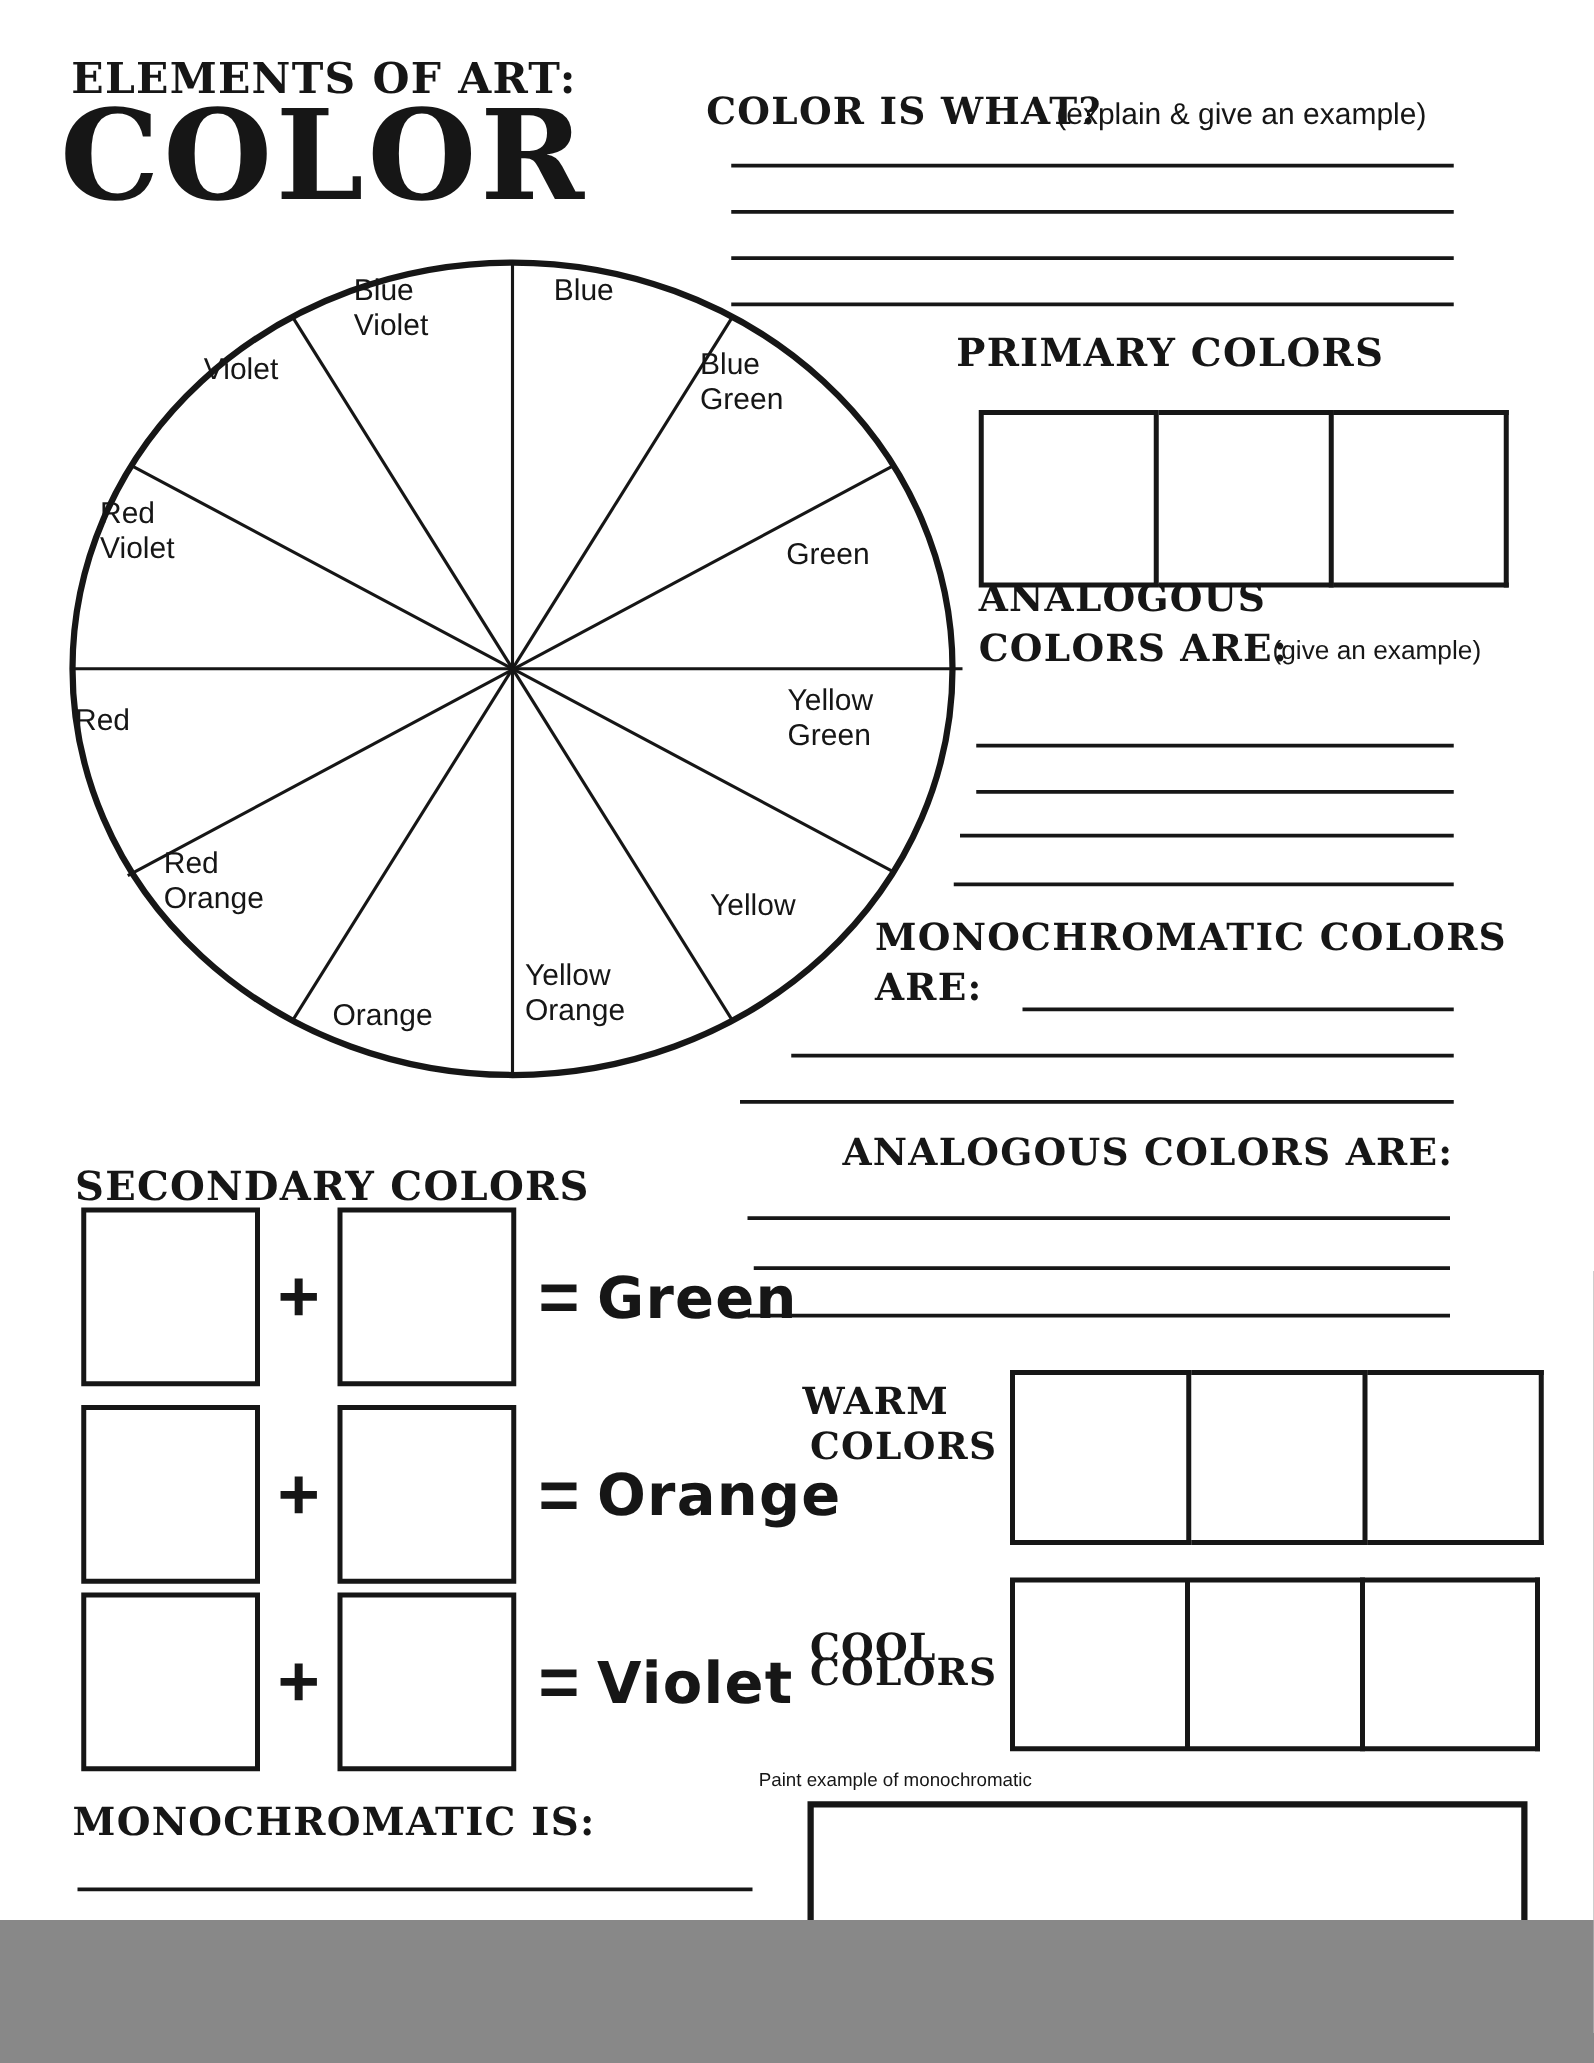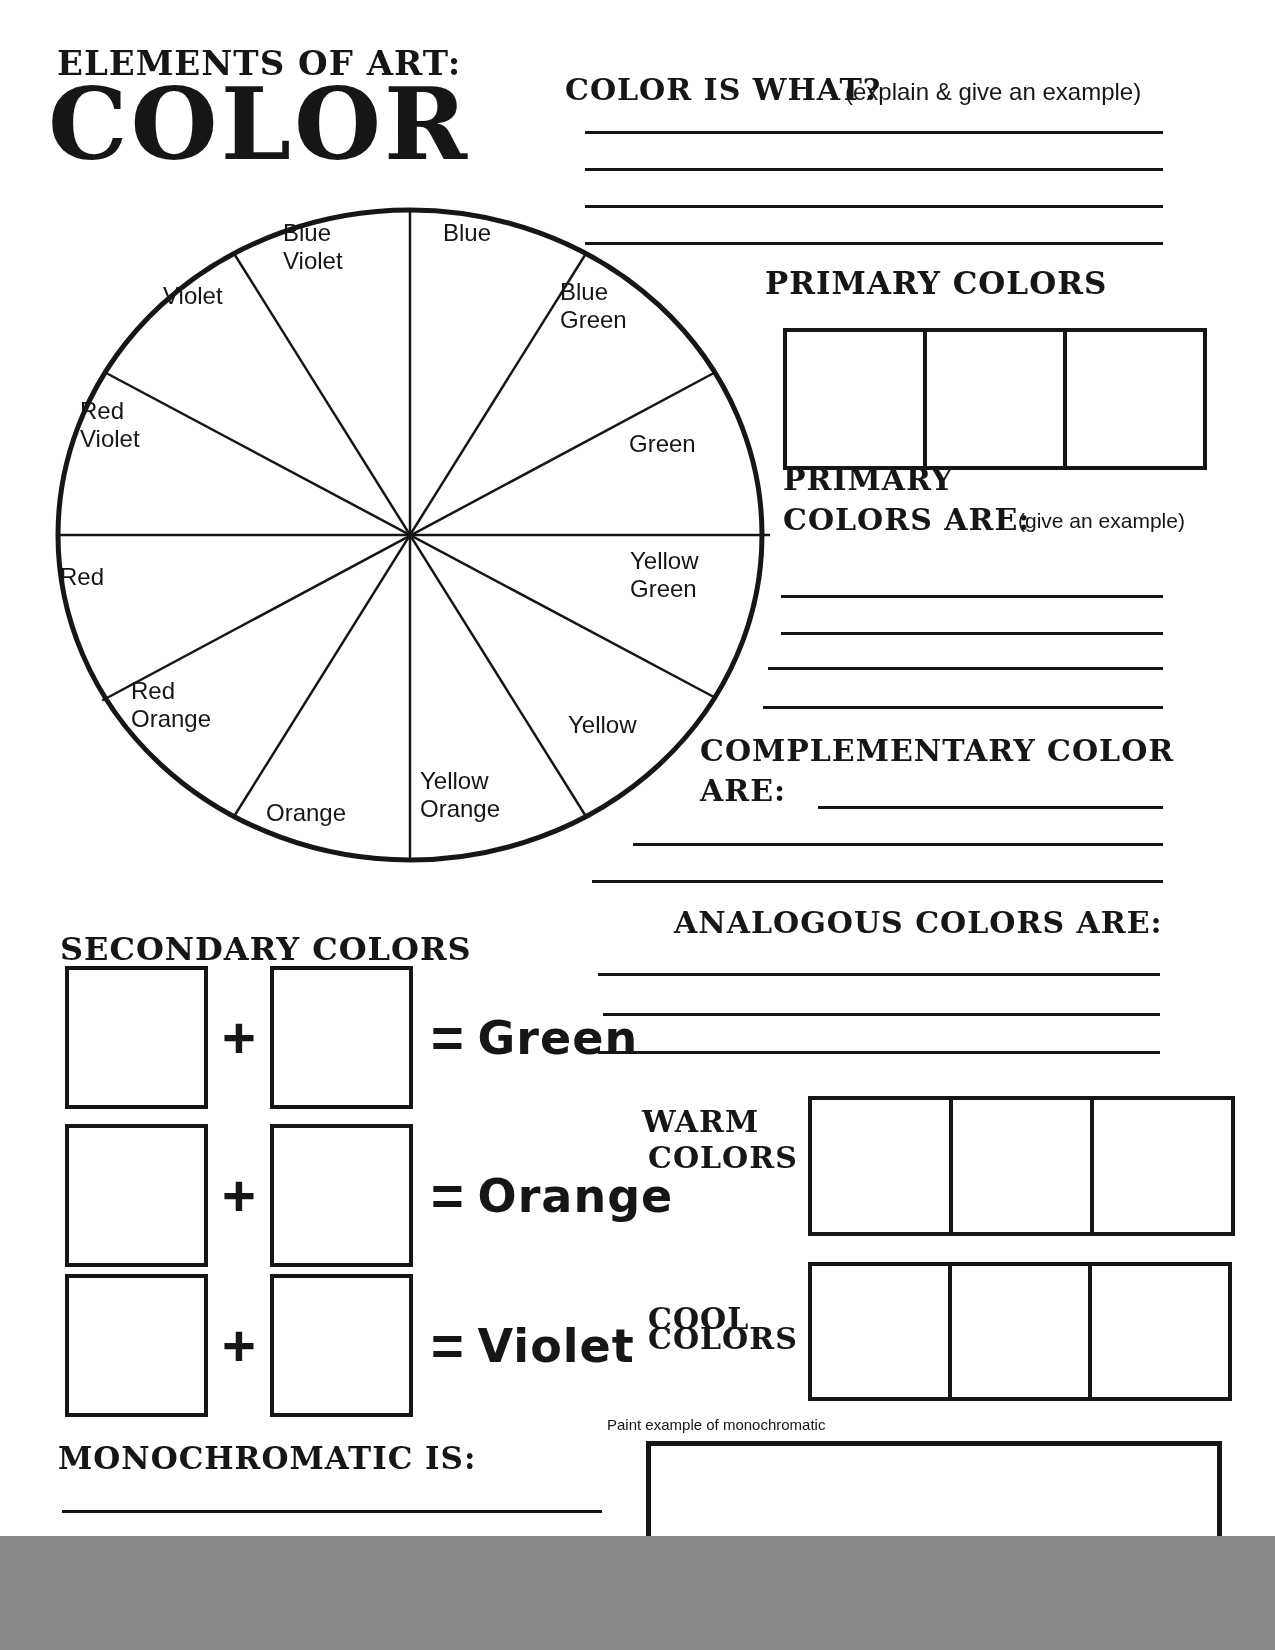--- a/index.html
+++ b/index.html
@@ -81,29 +81,29 @@
   <div class="rule" style="left:585px; top:205px; width:578px;"></div>
   <div class="rule" style="left:585px; top:242px; width:578px;"></div>
 
   <div class="abs stencil" style="left:765px; top:265px; font-size:31px;">PRIMARY COLORS</div>
   <div class="cellrow" style="left:783px; top:328px;">
     <div class="cell p"></div>
     <div class="cell p"></div>
     <div class="cell p"></div>
   </div>
 
-  <div class="abs stencil" style="left:783px; top:462px; font-size:30px;">PRIMARY</div>
+  <div class="abs stencil" style="left:783px; top:462px; font-size:30px;">ANALOGOUS</div>
   <div class="abs stencil" style="left:783px; top:502px; font-size:30px;">COLORS ARE:</div>
   <div class="abs plain" style="left:1018px; top:509px; font-size:21px;">(give an example)</div>
   <div class="rule" style="left:781px; top:595px; width:382px;"></div>
   <div class="rule" style="left:781px; top:632px; width:382px;"></div>
   <div class="rule" style="left:768px; top:667px; width:395px;"></div>
   <div class="rule" style="left:763px; top:706px; width:400px;"></div>
 
-  <div class="abs stencil" style="left:700px; top:733px; font-size:30px;">COMPLEMENTARY COLOR</div>
+  <div class="abs stencil" style="left:700px; top:733px; font-size:30px;">MONOCHROMATIC COLORS</div>
   <div class="abs stencil" style="left:700px; top:773px; font-size:30px;">ARE:</div>
   <div class="rule" style="left:818px; top:806px; width:345px;"></div>
   <div class="rule" style="left:633px; top:843px; width:530px;"></div>
   <div class="rule" style="left:592px; top:880px; width:571px;"></div>
 
   <div class="abs stencil" style="left:674px; top:905px; font-size:30px;">ANALOGOUS COLORS ARE:</div>
   <div class="rule" style="left:598px; top:973px;  width:562px;"></div>
   <div class="rule" style="left:603px; top:1013px; width:557px;"></div>
   <div class="rule" style="left:598px; top:1051px; width:562px;"></div>
 

